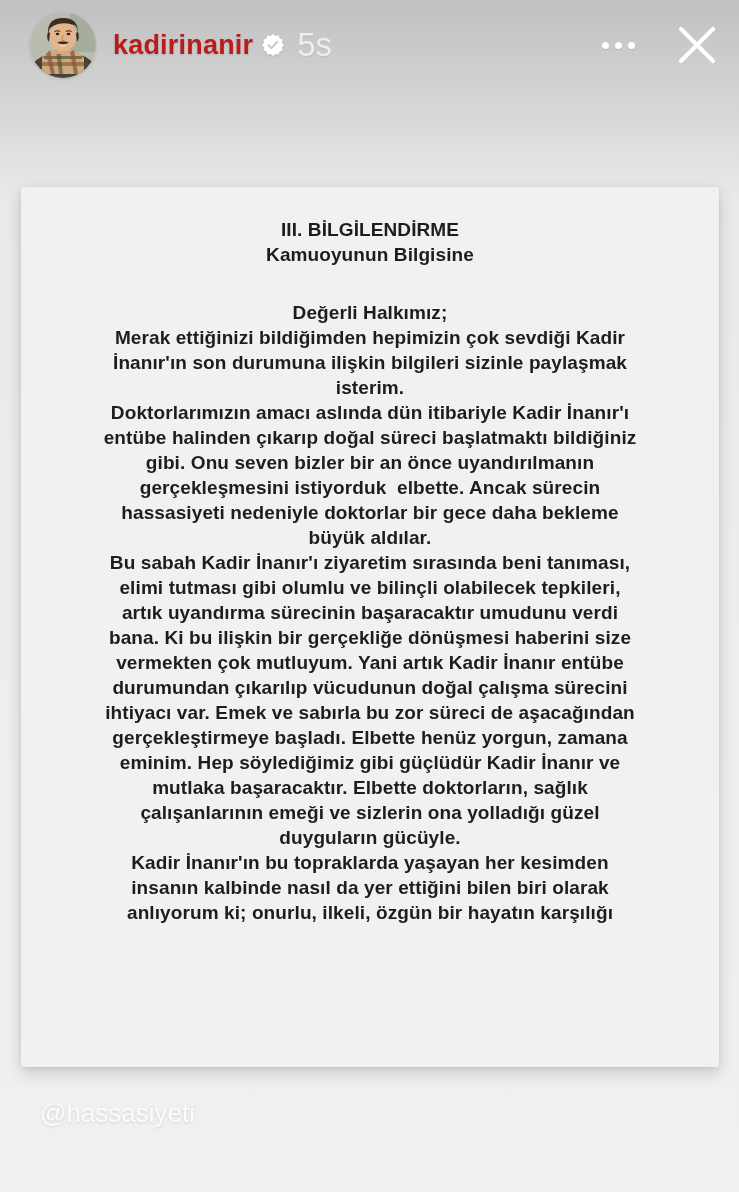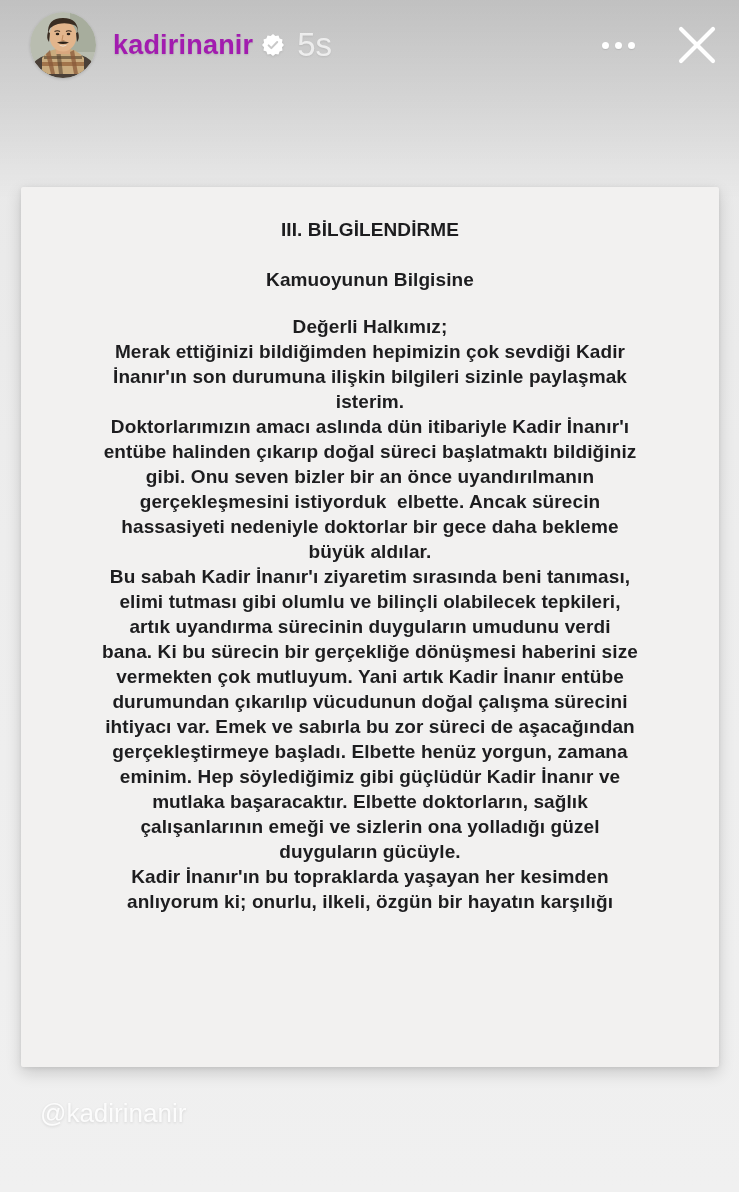--- a/index.html
+++ b/index.html
@@ -28,21 +28,21 @@
   }
   .avatar-wrap {
     width: 66px; height: 66px; border-radius: 50%;
     overflow: hidden; flex: 0 0 auto;
     box-shadow: 0 1px 3px rgba(0,0,0,0.15);
     cursor: pointer;
   }
   .avatar-wrap svg { display: block; }
   .username {
     margin-left: 17px;
-    font-size: 27px; font-weight: 600; color: #a21caf;
+    font-size: 27px; font-weight: 600; color: #b91c1c;
     letter-spacing: 0.2px;
     text-shadow: 0 1px 2px rgba(0,0,0,0.12);
     cursor: pointer;
   }
   .verified {
     margin-left: 9px; width: 22px; height: 22px; flex: 0 0 auto;
     filter: drop-shadow(0 1px 1px rgba(0,0,0,0.10));
   }
   .timestamp {
     margin-left: 13px;
@@ -77,22 +77,22 @@
     border-radius: 2px;
     box-shadow: 0 6px 16px rgba(0,0,0,0.16), 0 1px 4px rgba(0,0,0,0.08);
     padding: 30px 28px 0 28px;
     text-align: center;
     color: #1d1d1f;
     font-weight: bold;
     font-size: 19px;
     line-height: 25px;
     letter-spacing: 0.1px;
   }
-  .card-title    { margin-bottom: 25px; white-space: pre; }
-  .card-subtitle { margin-bottom: 22px; white-space: pre; }
+  .card-title    { white-space: pre; }
+  .card-subtitle { margin-bottom: 33px; white-space: pre; }
   .card-body     { margin-bottom: 8px; }
   .text-line     { white-space: pre; }
 
   
   .mention {
     position: absolute;
     left: 40px; top: 1098px;
     font-size: 26px; font-weight: 500;
     color: rgba(255,255,255,0.88);
     text-shadow: 0 1px 3px rgba(0,0,0,0.12);
@@ -178,28 +178,29 @@
       <div class="text-line">İnanır'ın son durumuna ilişkin bilgileri sizinle paylaşmak</div>
       <div class="text-line">isterim.</div>
       <div class="text-line">Doktorlarımızın amacı aslında dün itibariyle Kadir İnanır'ı</div>
       <div class="text-line">entübe halinden çıkarıp doğal süreci başlatmaktı bildiğiniz</div>
       <div class="text-line">gibi. Onu seven bizler bir an önce uyandırılmanın</div>
       <div class="text-line">gerçekleşmesini istiyorduk  elbette. Ancak sürecin</div>
       <div class="text-line">hassasiyeti nedeniyle doktorlar bir gece daha bekleme</div>
       <div class="text-line">büyük aldılar.</div>
       <div class="text-line">Bu sabah Kadir İnanır'ı ziyaretim sırasında beni tanıması,</div>
       <div class="text-line">elimi tutması gibi olumlu ve bilinçli olabilecek tepkileri,</div>
-      <div class="text-line">artık uyandırma sürecinin duyguların umudunu verdi</div>
-      <div class="text-line">bana. Ki bu sürecin bir gerçekliğe dönüşmesi haberini size</div>
+      <div class="text-line">artık uyandırma sürecinin başaracaktır umudunu verdi</div>
+      <div class="text-line">bana. Ki bu ilişkin bir gerçekliğe dönüşmesi haberini size</div>
       <div class="text-line">vermekten çok mutluyum. Yani artık Kadir İnanır entübe</div>
       <div class="text-line">durumundan çıkarılıp vücudunun doğal çalışma sürecini</div>
       <div class="text-line">ihtiyacı var. Emek ve sabırla bu zor süreci de aşacağından</div>
       <div class="text-line">gerçekleştirmeye başladı. Elbette henüz yorgun, zamana</div>
       <div class="text-line">eminim. Hep söylediğimiz gibi güçlüdür Kadir İnanır ve</div>
       <div class="text-line">mutlaka başaracaktır. Elbette doktorların, sağlık</div>
       <div class="text-line">çalışanlarının emeği ve sizlerin ona yolladığı güzel</div>
       <div class="text-line">duyguların gücüyle.</div>
       <div class="text-line">Kadir İnanır'ın bu topraklarda yaşayan her kesimden</div>
+      <div class="text-line">insanın kalbinde nasıl da yer ettiğini bilen biri olarak</div>
       <div class="text-line">anlıyorum ki; onurlu, ilkeli, özgün bir hayatın karşılığı</div>
     </div>
 </main>
 
-<div class="mention">@kadirinanir</div>
+<div class="mention">@hassasiyeti</div>
 
 </body></html>

